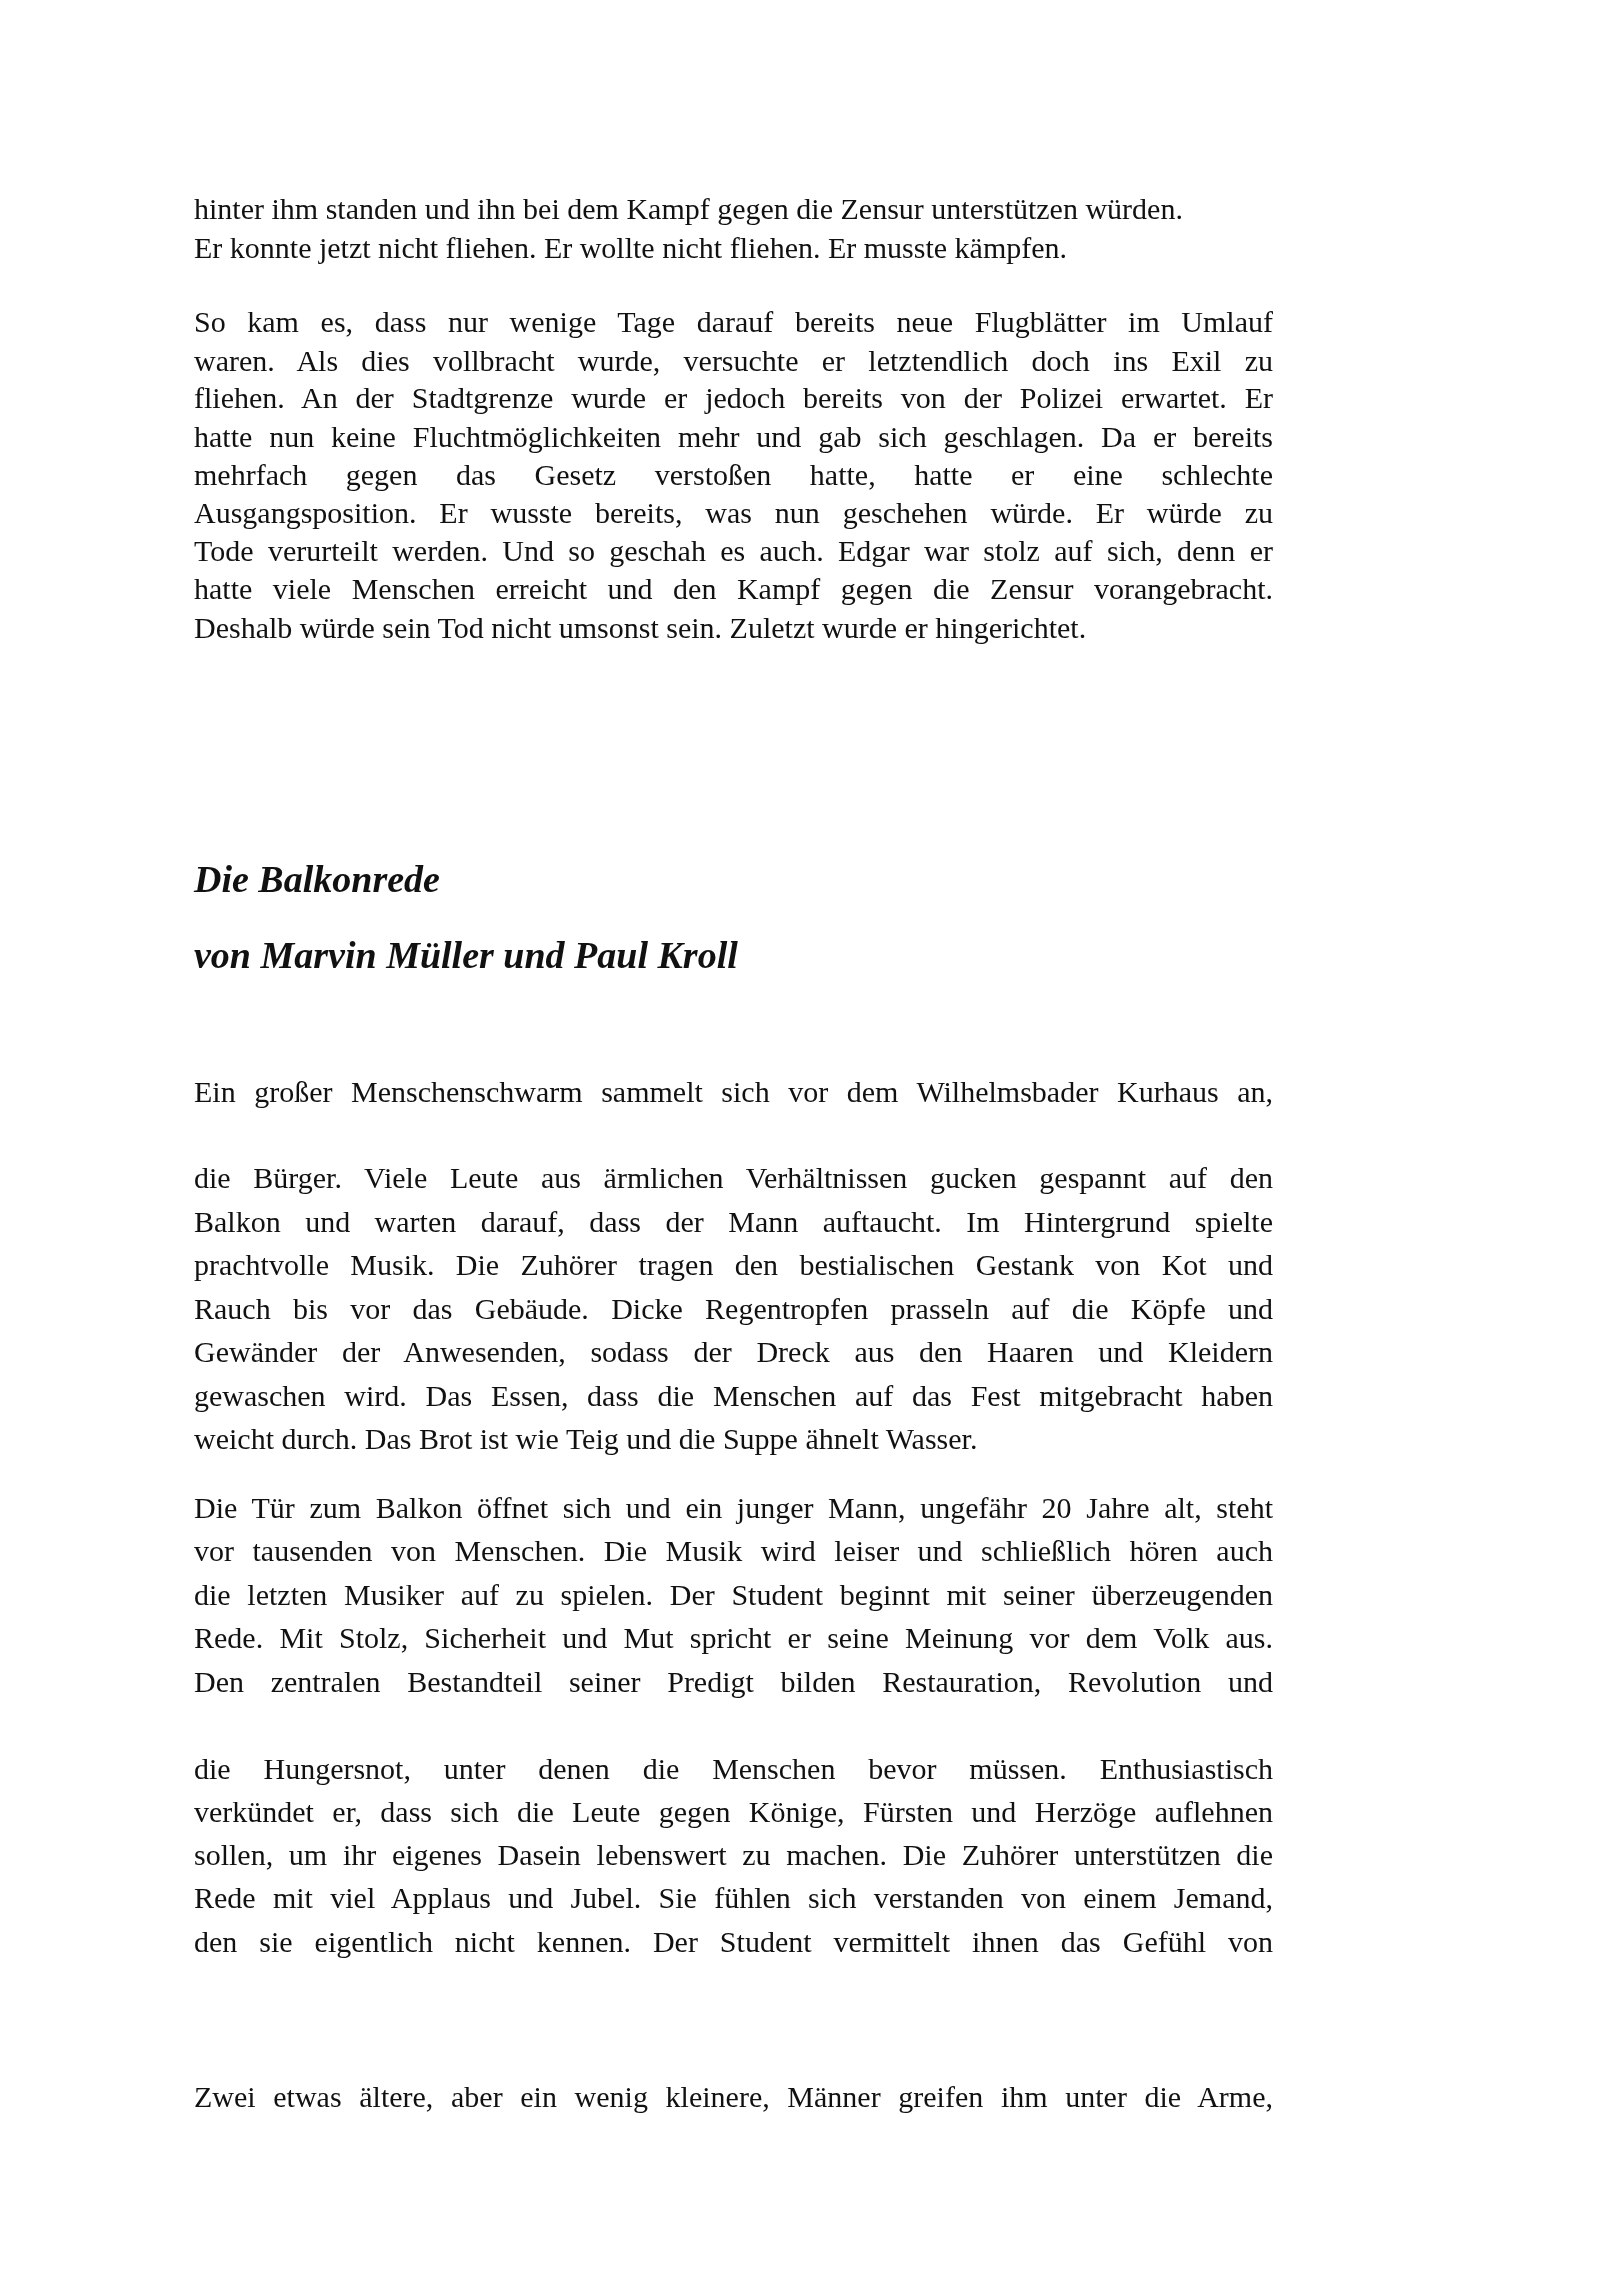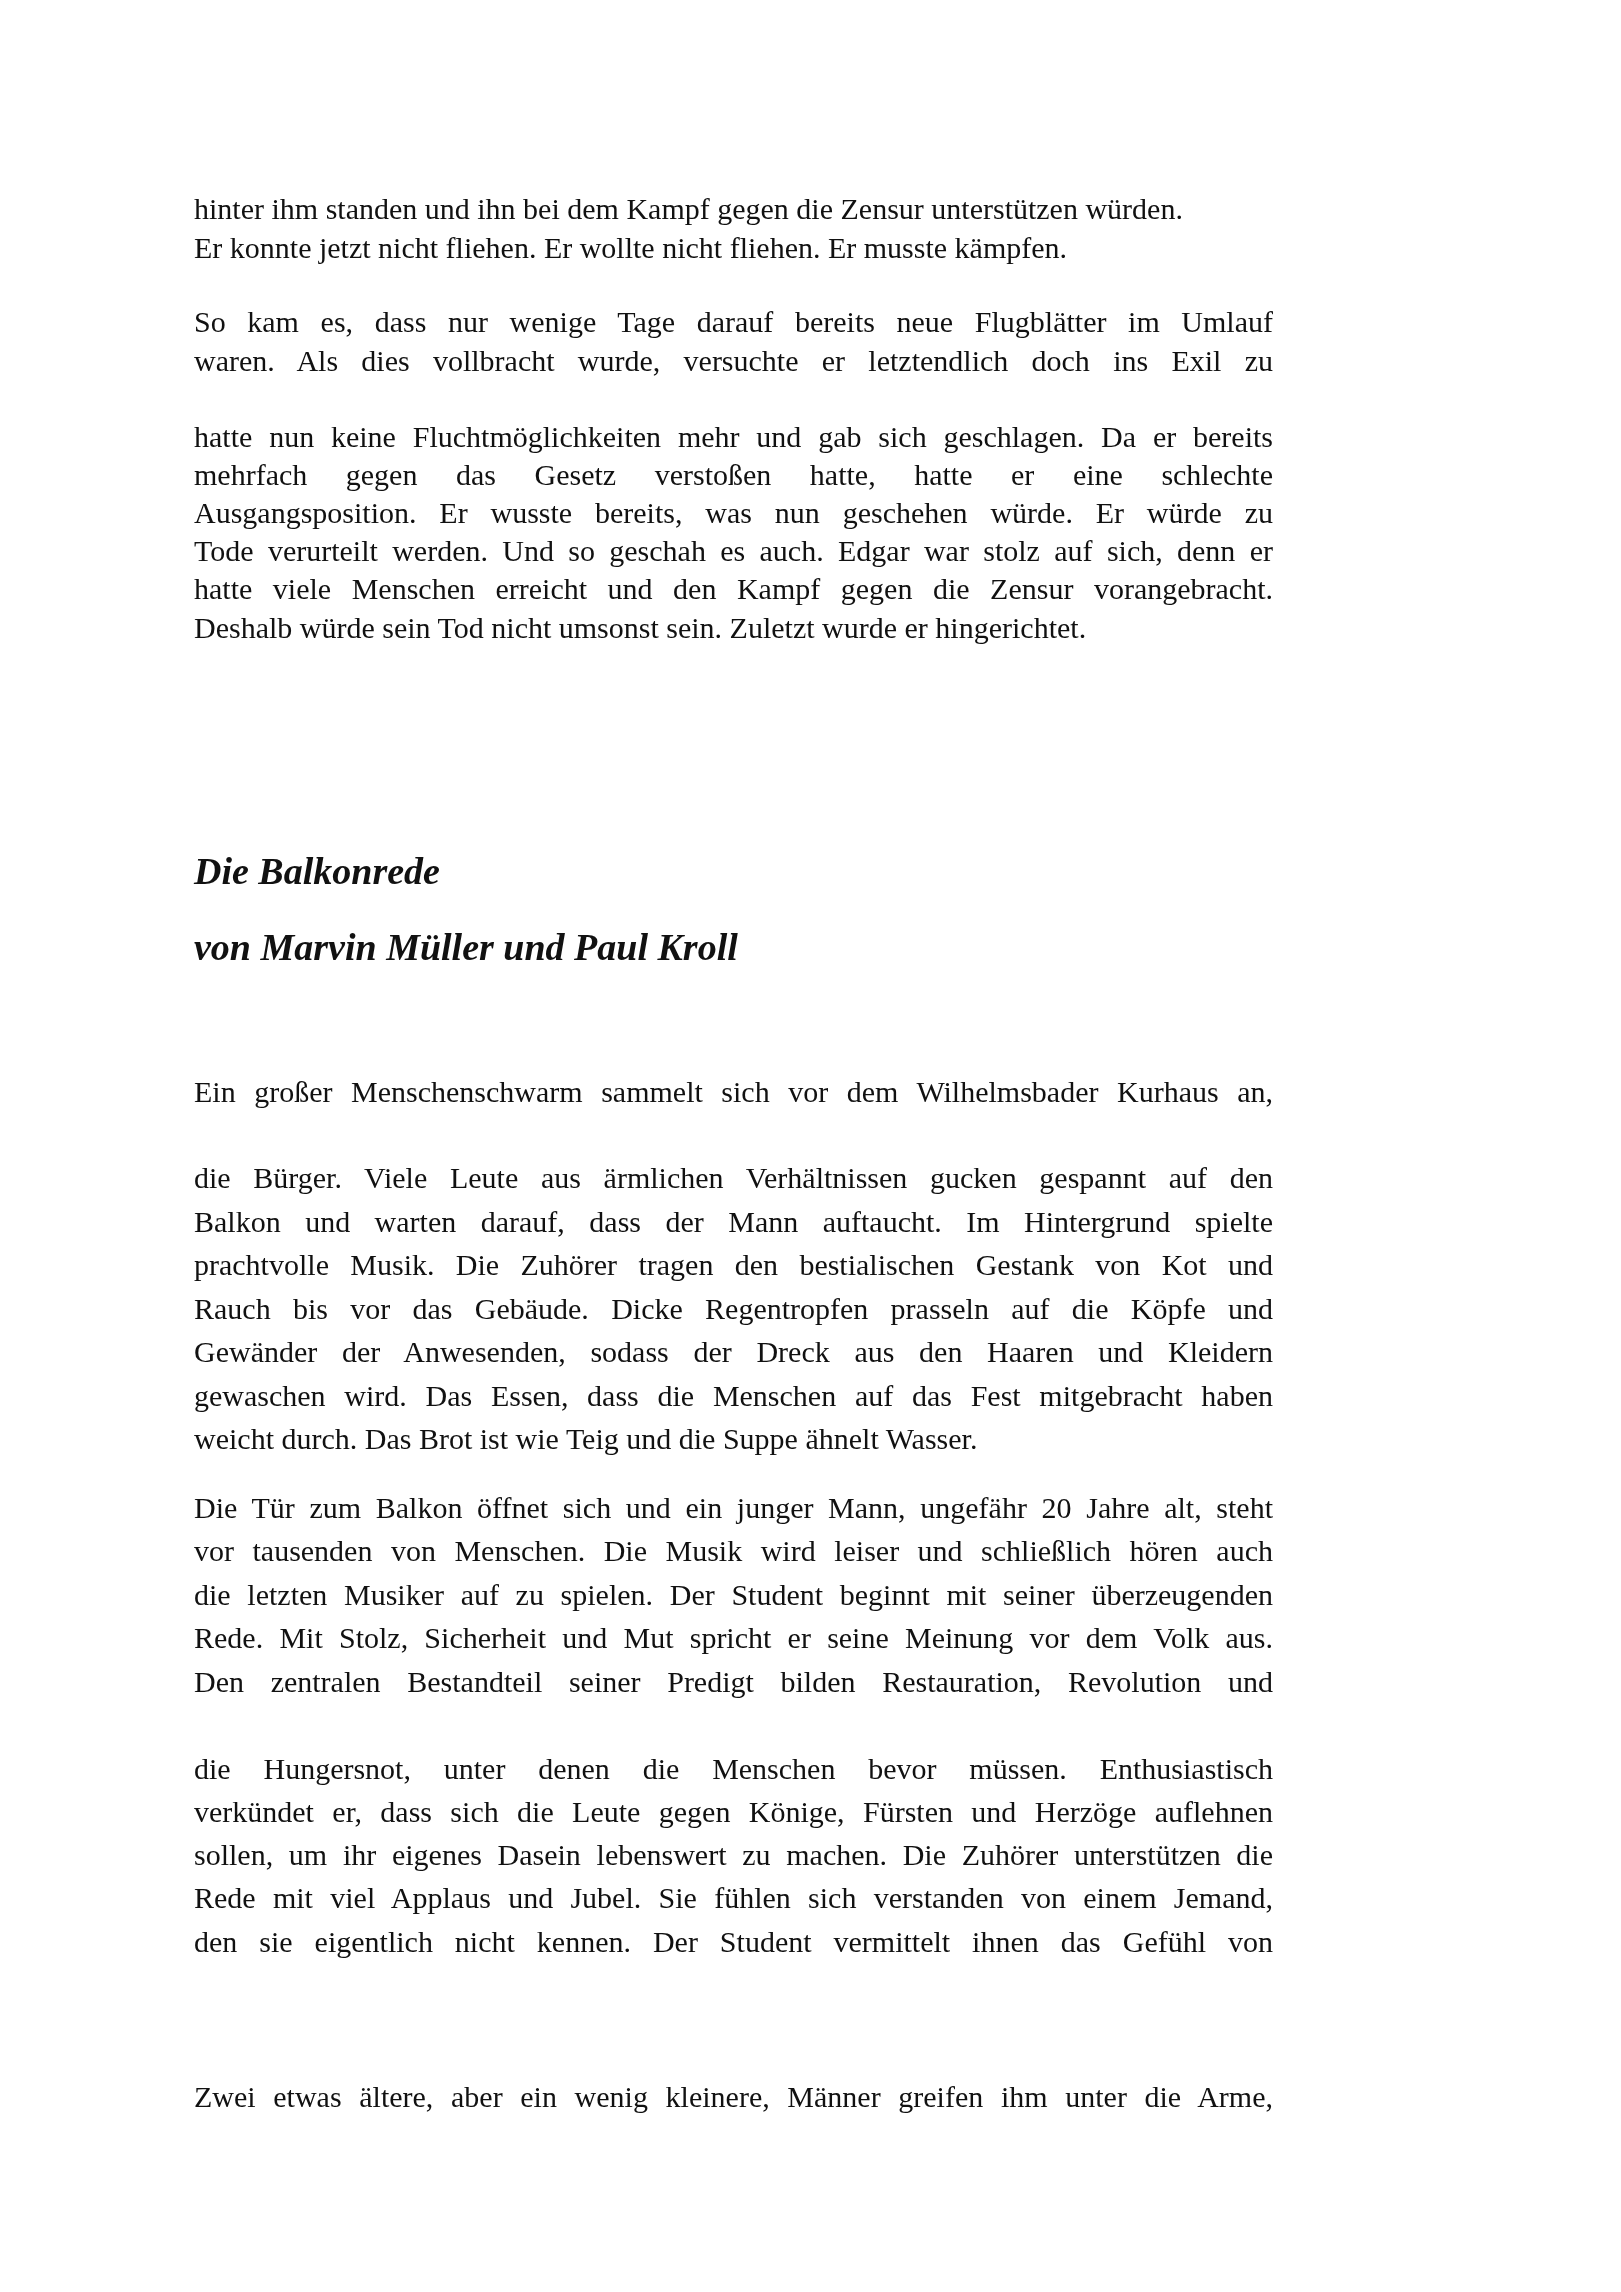--- a/index.html
+++ b/index.html
@@ -8,33 +8,34 @@
   .ln {
     position: absolute; left: 194px; width: 1079px;
     font-family: "Liberation Serif", serif; font-size: 30px; line-height: 30px;
     color: #111111; white-space: nowrap; overflow: visible;
   }
   .ln.j { text-align: justify; text-align-last: justify; }
   .ln.l { text-align: left; }
   .hd {
     position: absolute; left: 194px;
     font-family: "Liberation Serif", serif; font-weight: bold; font-style: italic;
-    font-size: 38px; line-height: 38px; color: #111111; white-space: nowrap;
+    font-size: 38px; line-height: 38px; color: #111111; white-space: nowrap; margin-top: 8px;
   }
 </style>
 </head>
 <body>
 
 <div class="page">
 
   <div class="ln l" style="top:194px">hinter ihm standen und ihn bei dem Kampf gegen die Zensur unterstützen würden.</div>
   <div class="ln l" style="top:233px">Er konnte jetzt nicht fliehen. Er wollte nicht fliehen. Er musste kämpfen.</div>
 
   <div class="ln j" style="top:307px">So kam es, dass nur wenige Tage darauf bereits neue Flugblätter im Umlauf</div>
   <div class="ln j" style="top:346px">waren. Als dies vollbracht wurde, versuchte er letztendlich doch ins Exil zu</div>
+  <div class="ln j" style="top:383px">fliehen. An der Stadtgrenze wurde er jedoch bereits von der Polizei erwartet. Er</div>
   <div class="ln j" style="top:422px">hatte nun keine Fluchtmöglichkeiten mehr und gab sich geschlagen. Da er bereits</div>
   <div class="ln j" style="top:460px">mehrfach gegen das Gesetz verstoßen hatte, hatte er eine schlechte</div>
   <div class="ln j" style="top:498px">Ausgangsposition. Er wusste bereits, was nun geschehen würde. Er würde zu</div>
   <div class="ln j" style="top:536px">Tode verurteilt werden. Und so geschah es auch. Edgar war stolz auf sich, denn er</div>
   <div class="ln j" style="top:574px">hatte viele Menschen erreicht und den Kampf gegen die Zensur vorangebracht.</div>
   <div class="ln l" style="top:613px">Deshalb würde sein Tod nicht umsonst sein. Zuletzt wurde er hingerichtet.</div>
 
   <div class="hd" style="top:852px">Die Balkonrede</div>
   <div class="hd" style="top:928px">von Marvin Müller und Paul Kroll</div>
 

